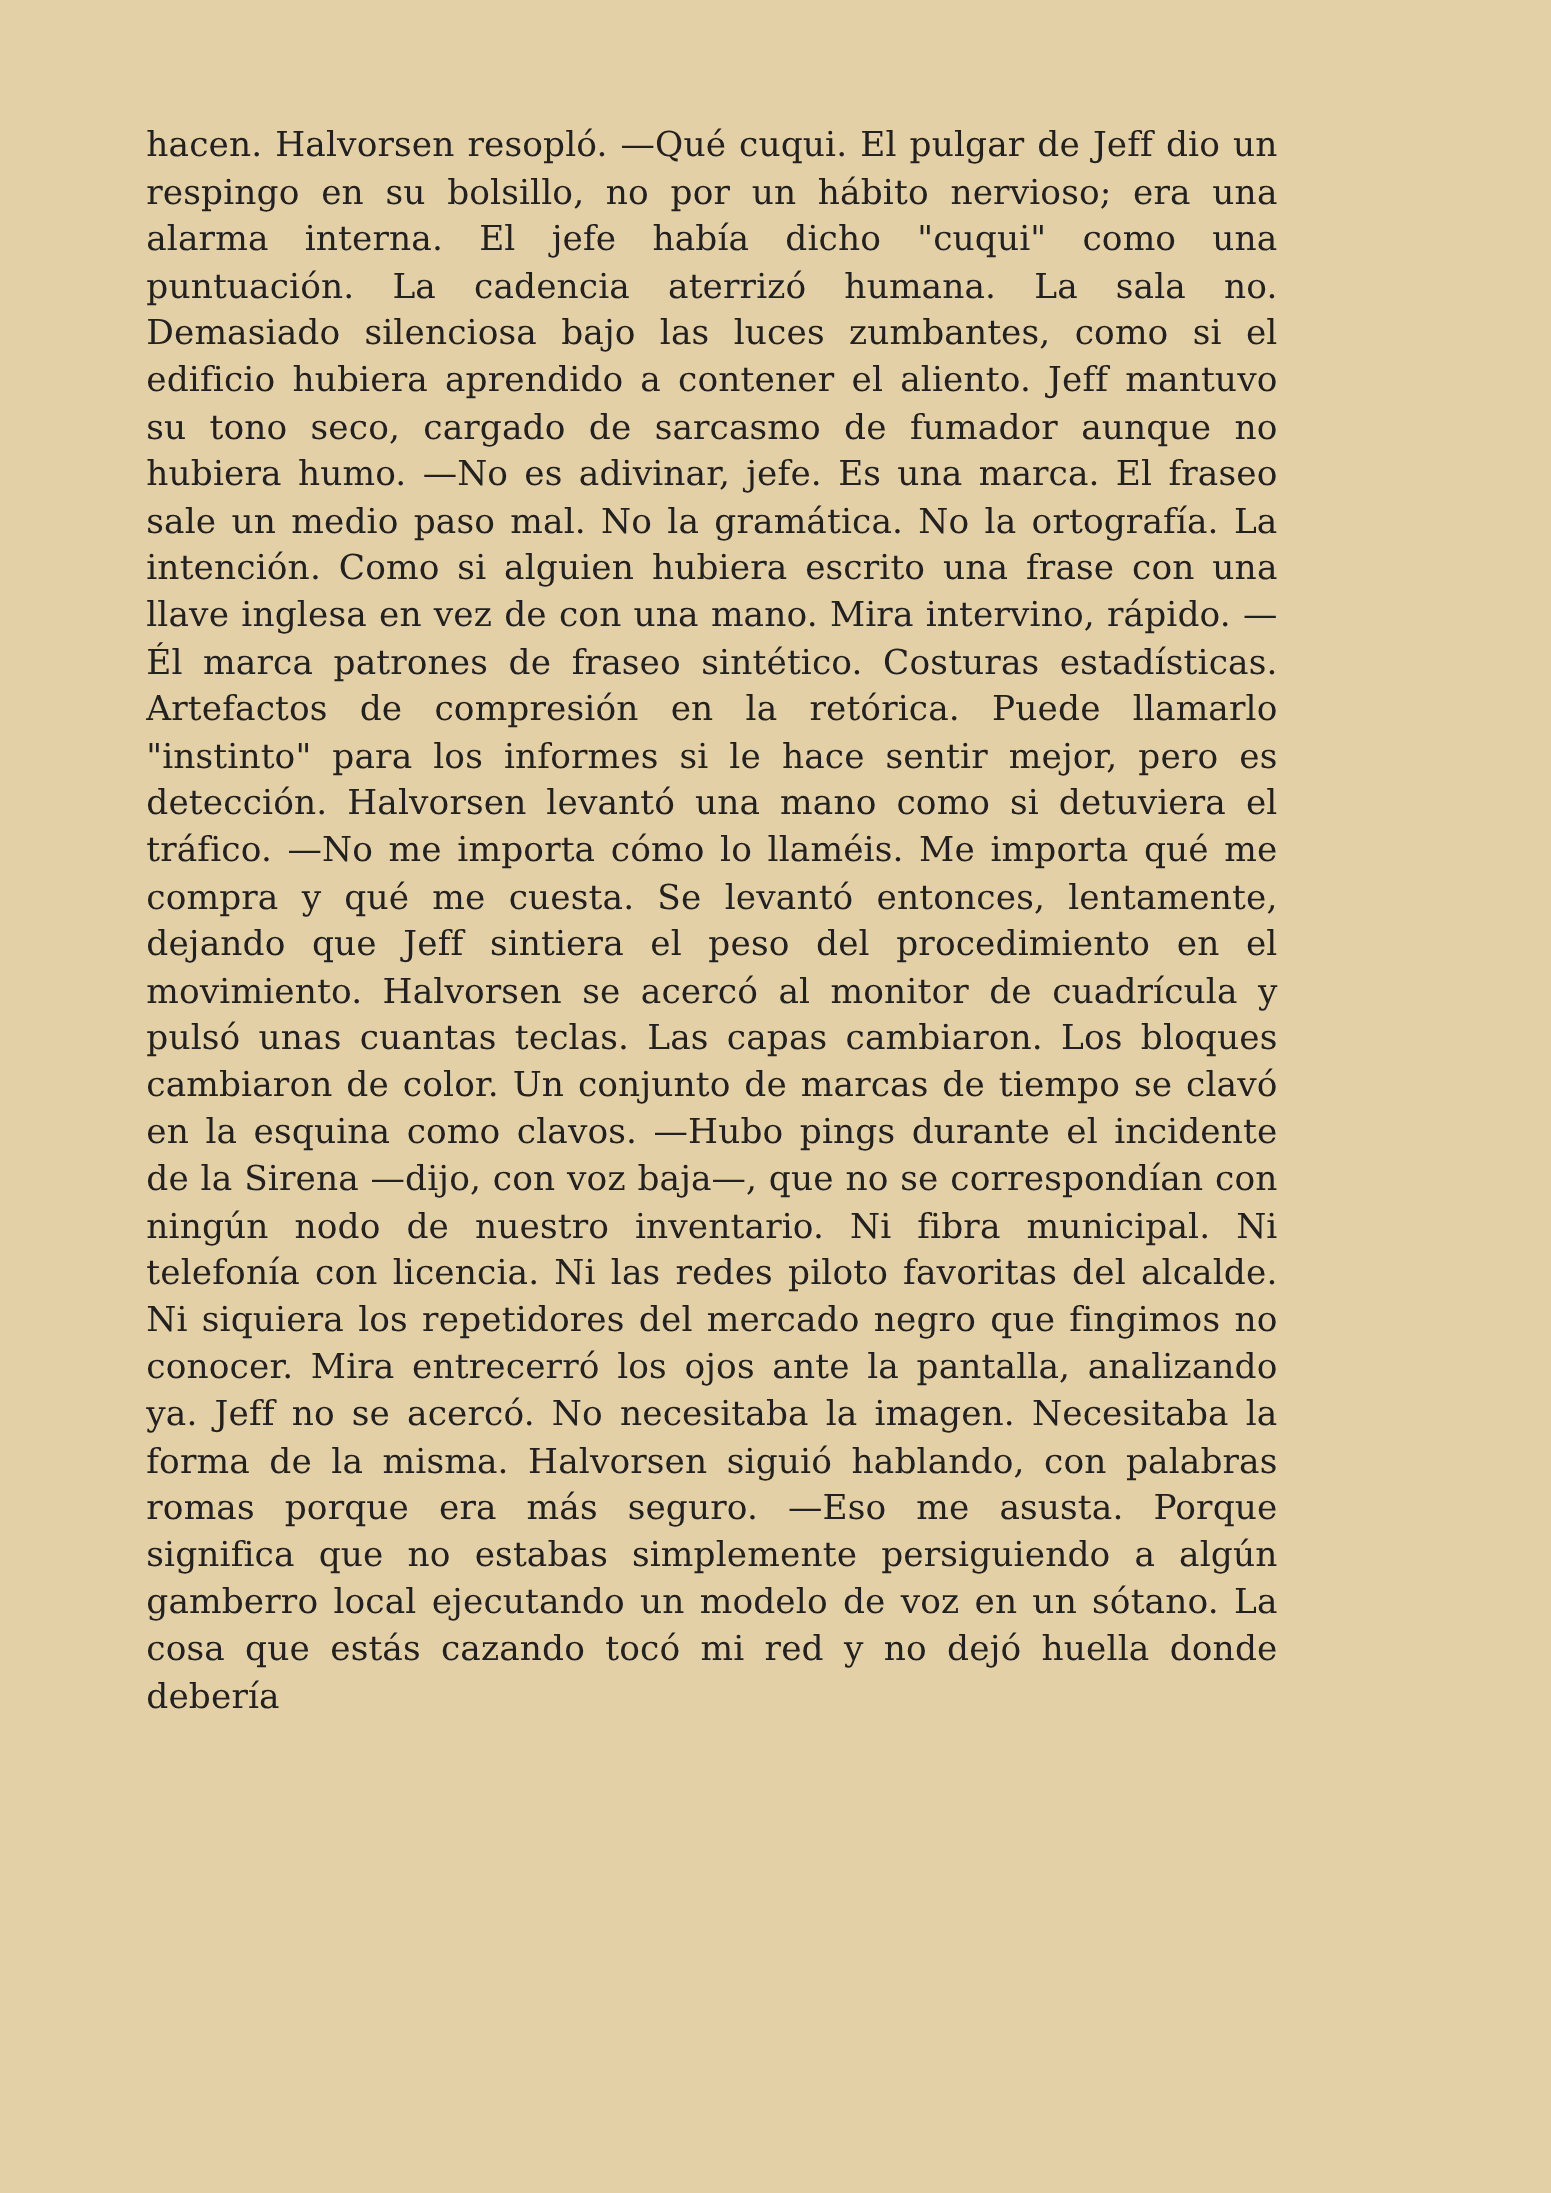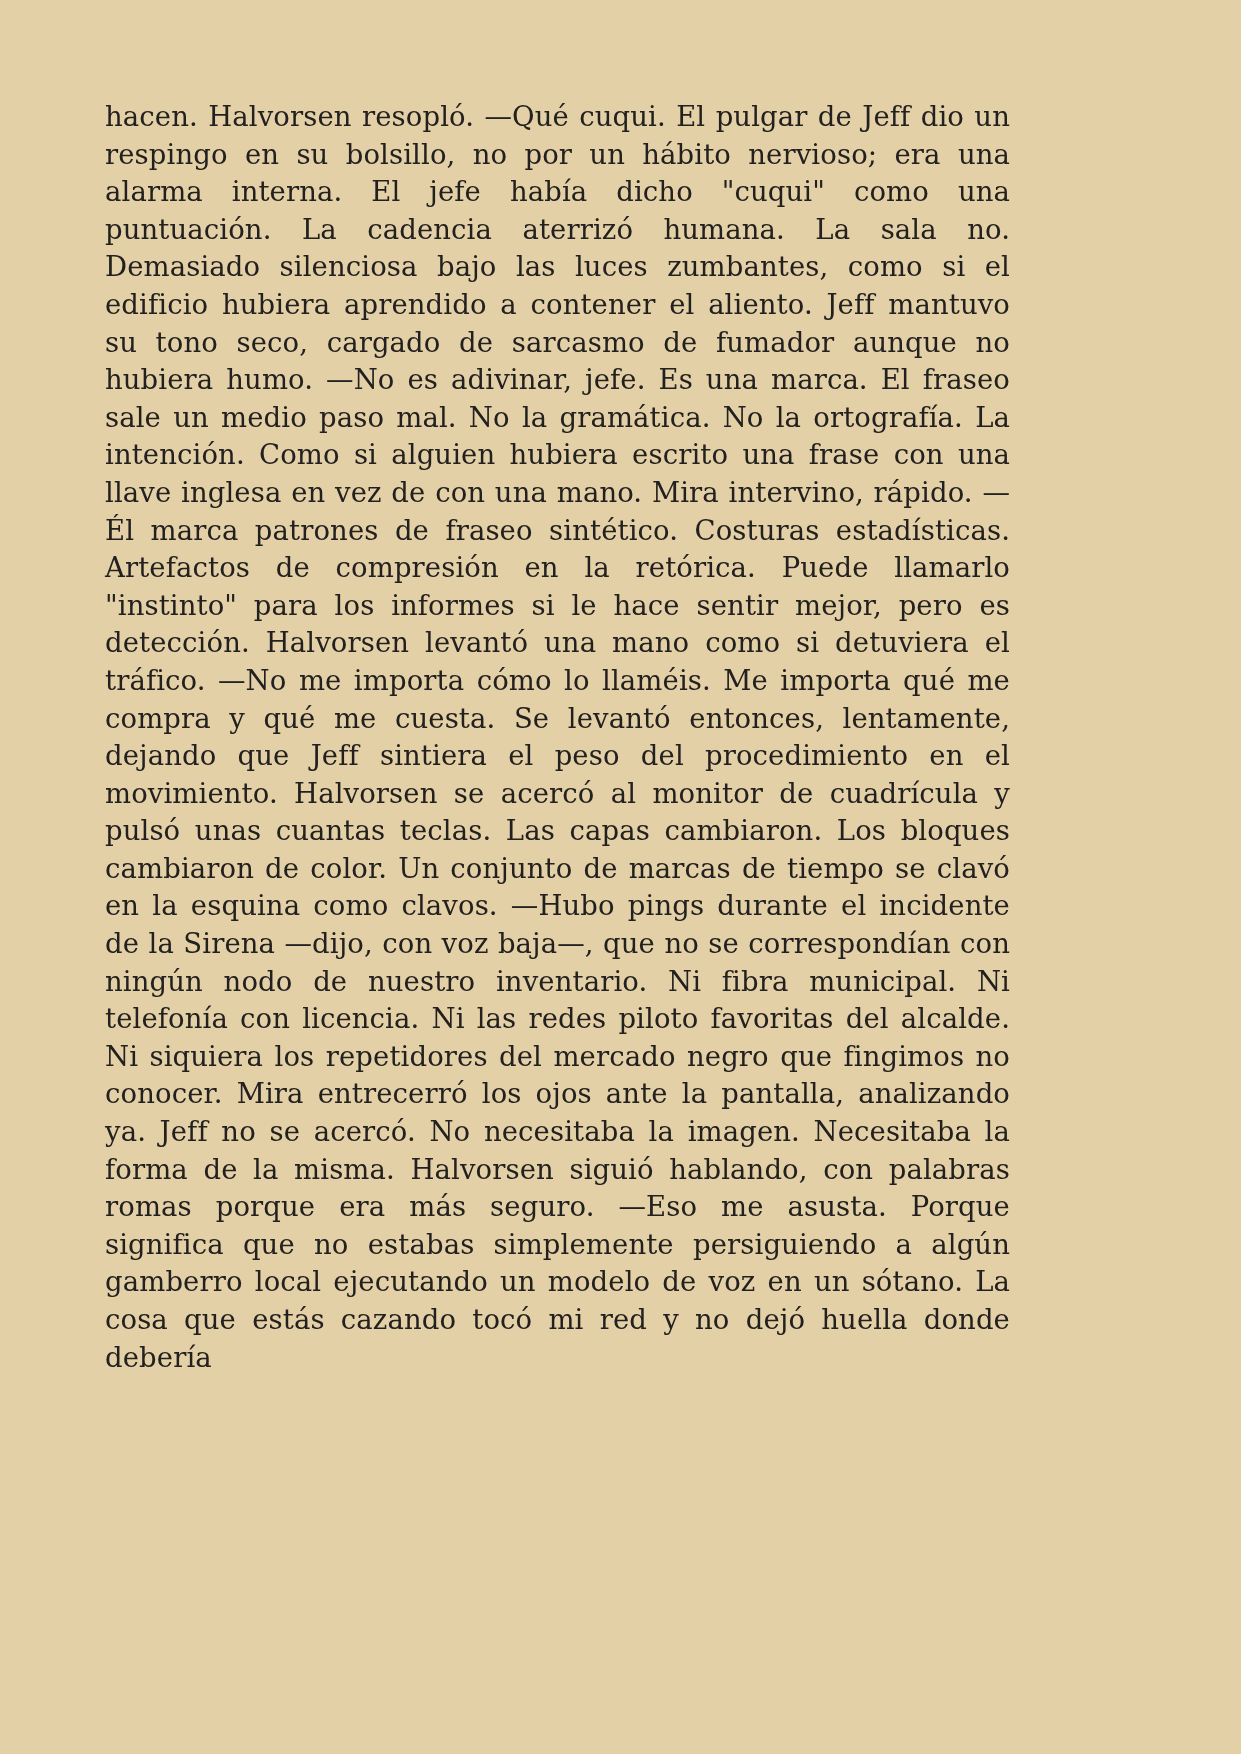--- a/index.html
+++ b/index.html
@@ -16,21 +16,21 @@
   }
   .page {
     position: relative;
     width: 1241px;
     height: 1754px;
     background: #e4d0a7;
     box-sizing: border-box;
   }
   .text-block {
     position: absolute;
-    left: 105px;
+    left: 117px;
     top: 98px;
     width: 905px;
   }
   .body-text {
     margin: 0;
     font-family: "DejaVu Serif", "Liberation Serif", serif;
     font-size: 27.5px;
     line-height: 37.6px;
     color: #23211f;
     text-align: justify;

